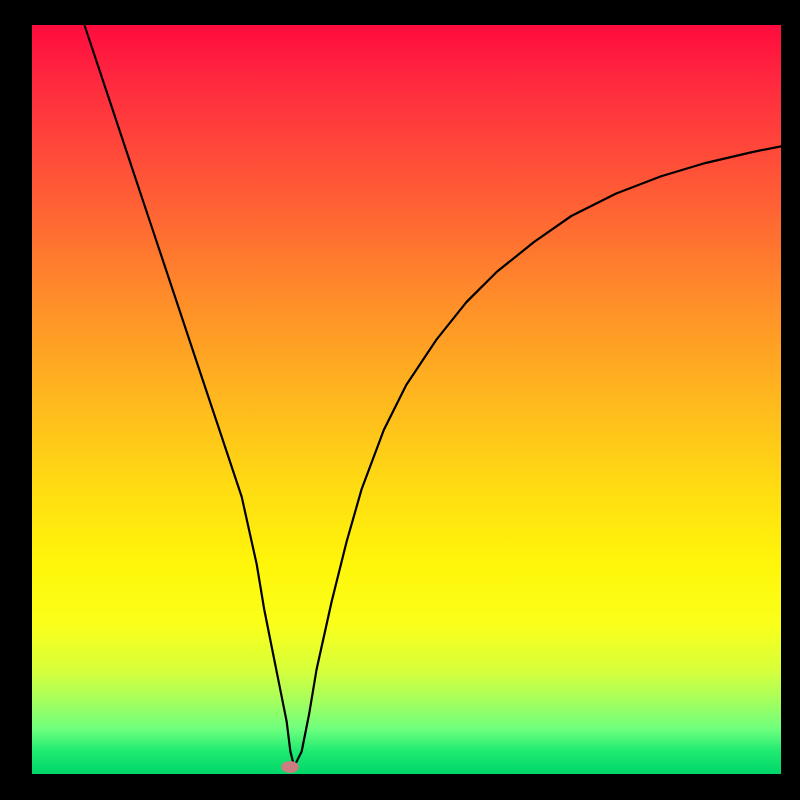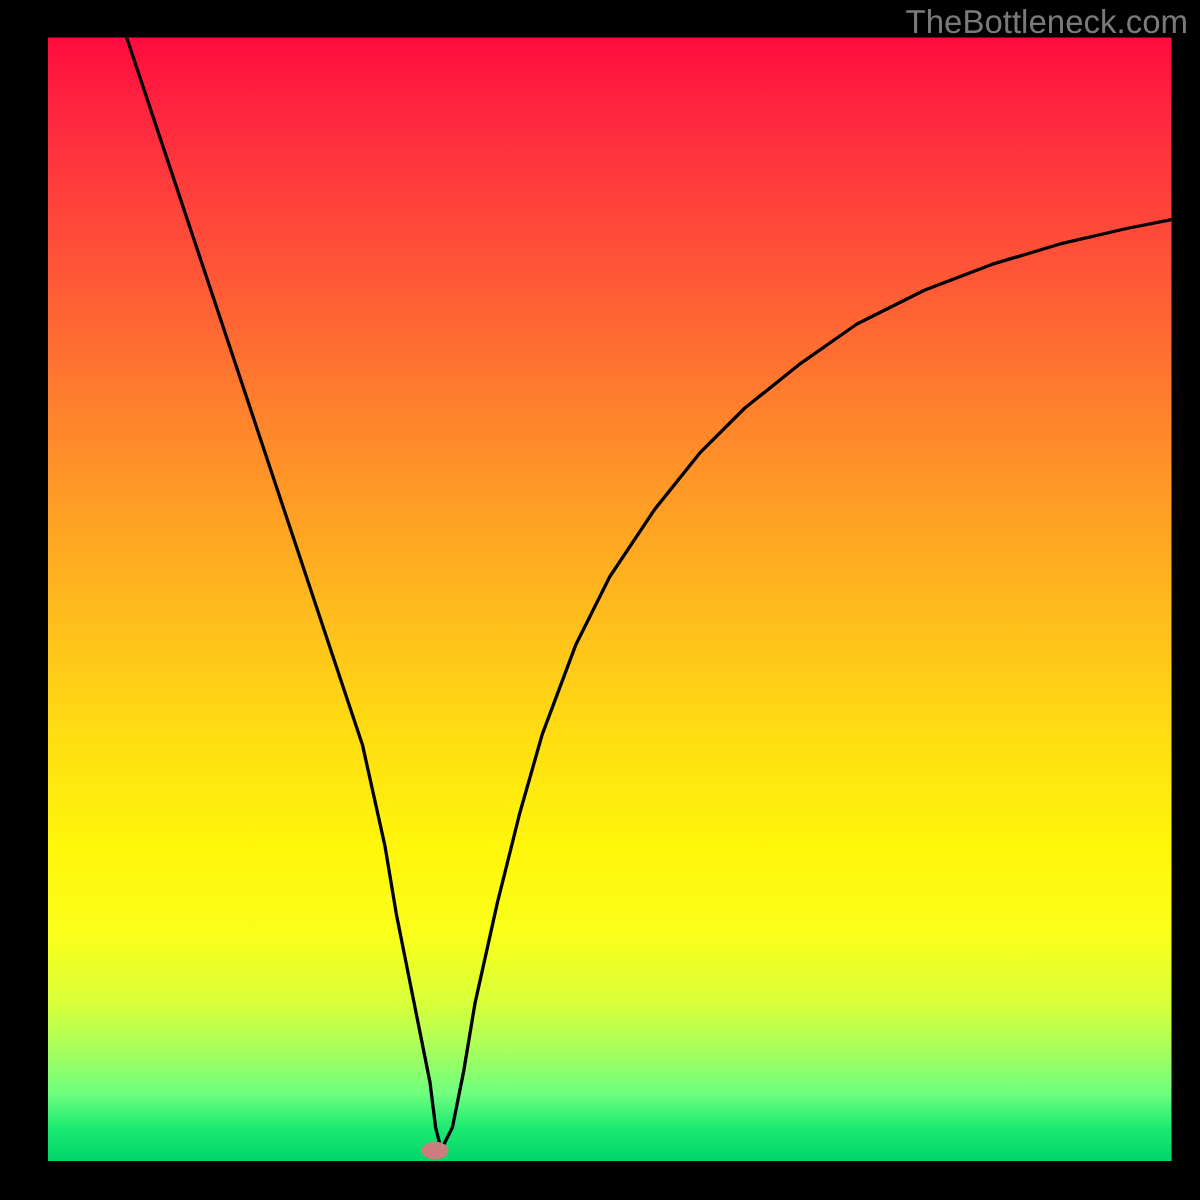--- a/index.html
+++ b/index.html
@@ -70,14 +70,13 @@
 </head>
 <body>
 
 <div class="frame">
   <div class="plot-area">
     <svg class="curve" viewBox="0 0 749 749" preserveAspectRatio="none">
       <path id="curve-path" fill="none" stroke="#000000" stroke-width="2.2" stroke-linecap="round" stroke-linejoin="round" d="M52.43 0.00 L74.90 67.41 L97.37 134.82 L119.84 202.23 L142.31 269.64 L164.78 337.05 L187.25 404.46 L209.72 471.87 L224.70 539.28 L232.19 584.22 L239.68 621.67 L247.17 659.12 L254.66 696.57 L258.40 726.53 L262.15 741.51 L269.64 726.53 L277.13 689.08 L284.62 644.14 L299.60 576.73 L314.58 516.81 L329.56 464.38 L352.03 404.46 L374.50 359.52 L404.46 314.58 L434.42 277.13 L464.38 247.17 L501.83 217.21 L539.28 191.00 L584.22 168.52 L629.16 151.30 L674.10 137.82 L719.04 127.33 L749.00 121.34"></path>
     </svg>
     <div id="marker" class="marker" style="left: 258.405px; top: 741.51px; background: rgb(204, 125, 128);"></div>
   </div>
-  <div class="watermark">TheBottleneck.com</div>
 </div>
 
 </body></html>

